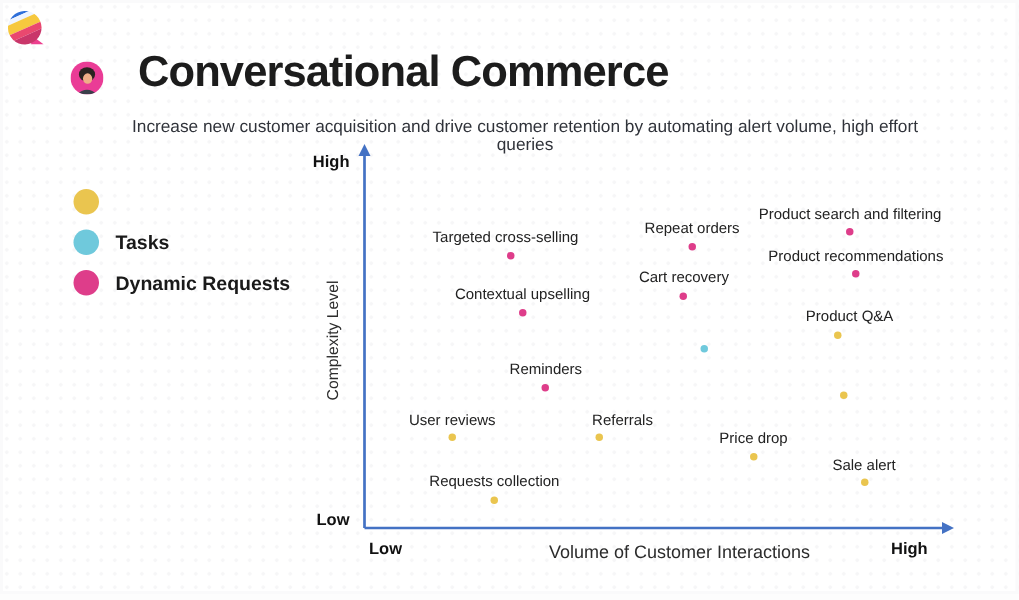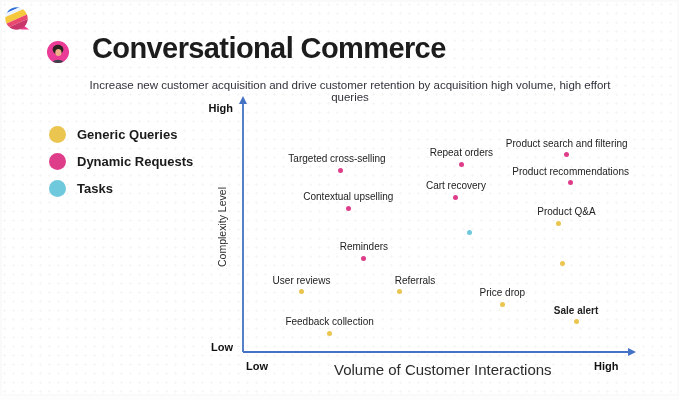--- a/index.html
+++ b/index.html
@@ -42,22 +42,22 @@
   .y-high{left:201px;top:102px;width:32px;text-align:right;}
   .y-low{left:201px;top:341px;width:32px;text-align:right;}
   .x-low{left:246px;top:360px;}
   .x-high{left:594px;top:360px;}
   .y-title{
     position:absolute;left:222px;top:227px;
     transform:translate(-50%,-50%) rotate(-90deg);
     font-size:10.5px;color:#2c2c2c;white-space:nowrap;
   }
   .x-title{
-    position:absolute;left:334px;top:361px;width:206px;text-align:center;
-    font-size:15px;color:#2c2c2c;white-space:nowrap;
+    position:absolute;left:350px;top:361px;width:206px;text-align:center;
+    font-size:12px;color:#2c2c2c;white-space:nowrap;
   }
   .plot{position:absolute;left:243px;top:100px;width:390px;height:252px;overflow:visible;}
   .dot{position:absolute;width:5px;height:5px;border-radius:50%;}
   .dot-label{
     position:absolute;transform:translateX(-50%);
     font-size:10px;font-weight:500;color:#222;white-space:nowrap;line-height:12px;
   }
 </style>
 </head>
 <body>
@@ -94,34 +94,33 @@
         <g clip-path="url(#avclip)">
           <ellipse cx="11" cy="8.6" rx="5.4" ry="4.8" fill="#2b2320"></ellipse>
           <ellipse cx="11.4" cy="11.4" rx="3.1" ry="3.5" fill="#efae87"></ellipse>
           <path d="M6.5,9 Q11,5.2 15.5,9 L15.5,6.5 Q11,3 6.5,6.5 Z" fill="#2b2320"></path>
           <path d="M4,22 Q11,15.5 18,22 Z" fill="#3a3f4a"></path>
         </g>
       </svg>
     </div>
 
     <h1 class="title">Conversational Commerce</h1>
-    <div class="subtitle">Increase new customer acquisition and drive customer retention by acquisition high volume, high effort queries</div>
+    <div class="subtitle">Increase new customer acquisition and drive customer retention by automating alert volume, high effort queries</div>
 
     <div class="legend" id="legend">
         <div class="legend-item">
           <span class="legend-swatch" style="background: rgb(234, 197, 79);"></span>
-          <span class="legend-label">Generic Queries</span>
+        </div>
+        <div class="legend-item">
+          <span class="legend-swatch" style="background: rgb(111, 201, 220);"></span>
+          <span class="legend-label">Tasks</span>
         </div>
         <div class="legend-item">
           <span class="legend-swatch" style="background: rgb(222, 61, 138);"></span>
           <span class="legend-label">Dynamic Requests</span>
-        </div>
-        <div class="legend-item">
-          <span class="legend-swatch" style="background: rgb(111, 201, 220);"></span>
-          <span class="legend-label">Tasks</span>
         </div>
       </div>
 
     <svg class="axis-svg">
       <line x1="7" y1="259" x2="7" y2="9" stroke="#4472C4" stroke-width="1.8"></line>
       <polygon points="3,11 11,11 7,3" fill="#4472C4"></polygon>
       <line x1="7" y1="259" x2="394" y2="259" stroke="#4472C4" stroke-width="1.8"></line>
       <polygon points="392,255 392,263 400,259" fill="#4472C4"></polygon>
     </svg>
 
@@ -136,23 +135,23 @@
     <div class="plot" id="plot">
         <div class="dot-label" style="left: 315.9px; top: 106.48px; padding-left: 15px;">Product Q&amp;A</div>
         <div class="dot" style="background: rgb(234, 197, 79); left: 313.4px; top: 120.98px;"></div>
         <div class="dot" style="background: rgb(234, 197, 79); left: 317.3px; top: 161.3px;"></div>
         <div class="dot-label" style="left: 58.5px; top: 174.52px;">User reviews</div>
         <div class="dot" style="background: rgb(234, 197, 79); left: 56px; top: 189.02px;"></div>
         <div class="dot-label" style="left: 172px; top: 174.52px;">Referrals</div>
         <div class="dot" style="background: rgb(234, 197, 79); left: 153.5px; top: 189.02px;"></div>
         <div class="dot-label" style="left: 259.35px; top: 187.12px;">Price drop</div>
         <div class="dot" style="background: rgb(234, 197, 79); left: 256.85px; top: 201.62px;"></div>
-        <div class="dot-label" style="left: 333.06px; top: 204.76px; font-weight: bold;">Sale alert</div>
+        <div class="dot-label" style="left: 333.06px; top: 204.76px;">Sale alert</div>
         <div class="dot" style="background: rgb(234, 197, 79); left: 330.56px; top: 219.26px;"></div>
-        <div class="dot-label" style="left: 86.58px; top: 216.1px;">Feedback collection</div>
+        <div class="dot-label" style="left: 86.58px; top: 216.1px;">Requests collection</div>
         <div class="dot" style="background: rgb(234, 197, 79); left: 84.08px; top: 230.6px;"></div>
         <div class="dot-label" style="left: 94px; top: 53.056px;">Targeted cross-selling</div>
         <div class="dot" style="background: rgb(222, 61, 138); left: 95px; top: 67.556px;"></div>
         <div class="dot-label" style="left: 218.4px; top: 47.008px;">Repeat orders</div>
         <div class="dot" style="background: rgb(222, 61, 138); left: 215.9px; top: 61.508px;"></div>
         <div class="dot-label" style="left: 323.7px; top: 37.936px;">Product search and filtering</div>
         <div class="dot" style="background: rgb(222, 61, 138); left: 321.2px; top: 52.436px;"></div>
         <div class="dot-label" style="left: 327.6px; top: 65.908px;">Product recommendations</div>
         <div class="dot" style="background: rgb(222, 61, 138); left: 325.1px; top: 80.408px;"></div>
         <div class="dot-label" style="left: 212.94px; top: 80.02px;">Cart recovery</div>

